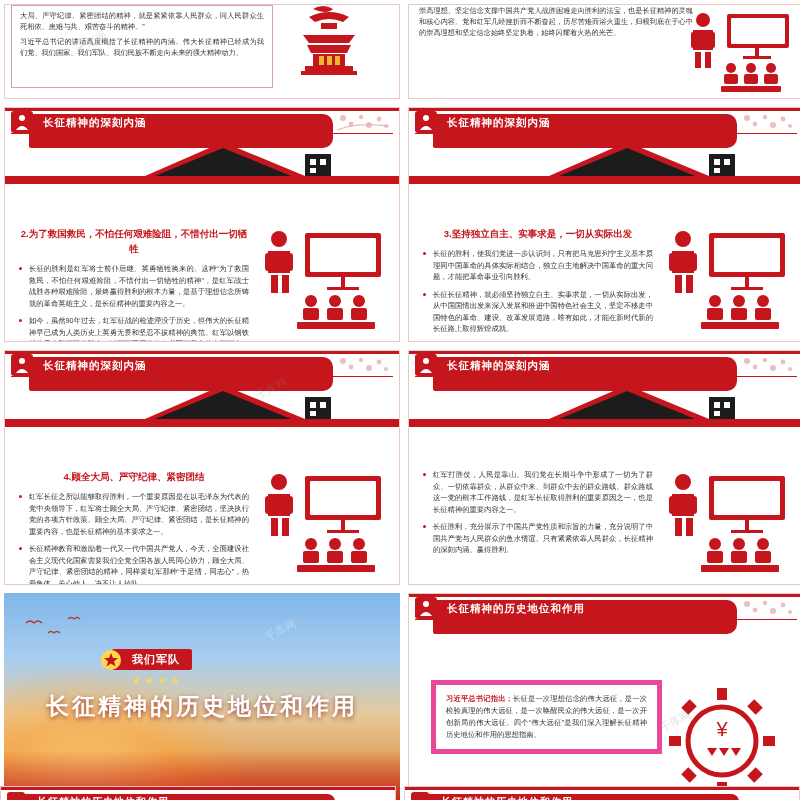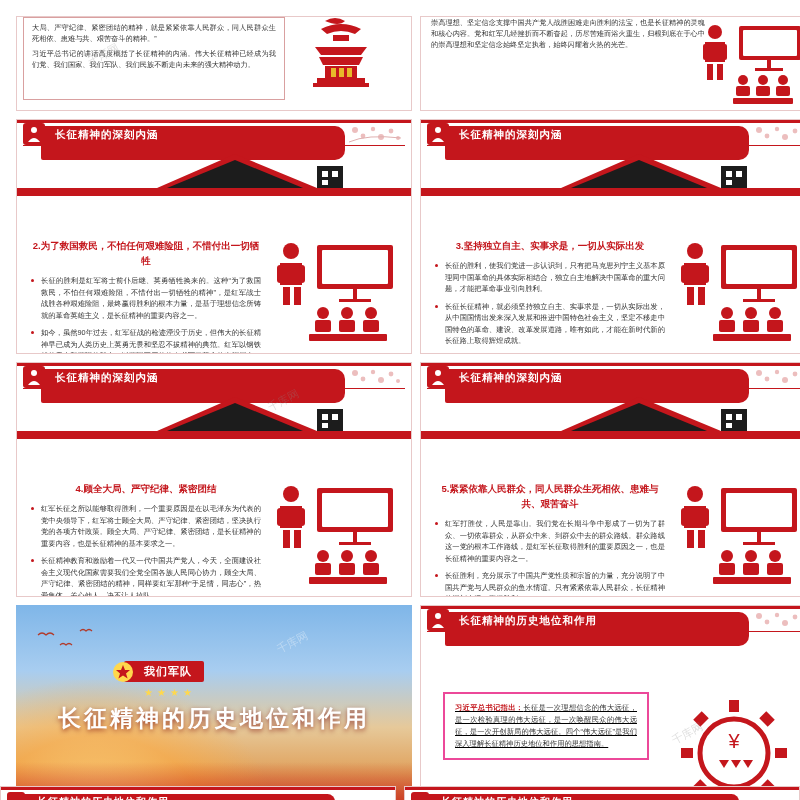--- a/index.html
+++ b/index.html
@@ -9,21 +9,21 @@
     font-family:"Liberation Sans", sans-serif;
     overflow:hidden;
     position:relative;
   }
   .grid{
     position:absolute;inset:0;
     display:grid;
     grid-template-columns:396px 396px;
     grid-template-rows:95px 235px 235px 235px;
     column-gap:8px;row-gap:8px;
-    padding:16px;
+    padding:4px;
   }
   .slide{
     position:relative;
     background:#fff;
     border:1px solid #e8c9c9;
     box-sizing:border-box;
     overflow:hidden;
   }
   .slide .redbar-top{
     position:absolute;top:0;left:0;right:0;height:3px;background:#c4161c;
@@ -109,22 +109,22 @@
   .sec-stars{
     position:absolute;left:128px;top:82px;color:#ffd84d;font-size:10px;letter-spacing:4px;
   }
   .sec-title{
     position:absolute;left:0;right:0;top:98px;text-align:center;
     color:#fff;font-size:23px;font-weight:bold;letter-spacing:3px;
     text-shadow:0 2px 5px rgba(120,0,0,.65);
   }
   
   .quote-box{
-    position:absolute;left:22px;top:86px;width:206px;
-    border:2px solid #ec4899;padding:8px 10px;box-sizing:border-box;text-decoration:underline;
+    position:absolute;left:22px;top:86px;width:231px;
+    border:5px solid #ec4899;padding:8px 10px;box-sizing:border-box;
   }
   .quote-box p{margin:0;font-size:7.3px;line-height:12px;color:#333;text-align:justify;}
   .quote-box .lead{color:#c4161c;font-weight:bold;}
   .emblem{position:absolute;right:26px;top:92px;width:110px;height:110px;}
   
   .wm{
     position:absolute;color:rgba(140,140,140,.28);font-size:11px;
     transform:rotate(-28deg);pointer-events:none;user-select:none;white-space:nowrap;
   }
 </style>
@@ -437,21 +437,20 @@
       <svg width="396" height="46" viewBox="0 0 396 46" preserveAspectRatio="none">
         <path d="M0 44 L0 36 L140 36 L218 2 L300 36 L396 36 L396 44 Z" fill="#c4161c"></path>
         <path d="M150 36 L218 8 L286 36 Z" fill="#1c1c1c"></path>
         <rect x="300" y="14" width="26" height="22" fill="#1c1c1c"></rect>
         <rect x="305" y="19" width="6" height="6" fill="#fff"></rect>
         <rect x="315" y="19" width="6" height="6" fill="#fff"></rect>
         <rect x="305" y="28" width="6" height="5" fill="#fff"></rect>
       </svg>
     </div>
     <div class="content">
-      <div class="subtitle">5.紧紧依靠人民群众，同人民群众生死相依、患难与共、艰苦奋斗</div>
       <ul class="bullets">
         <li>红军打胜仗，人民是靠山。我们党在长期斗争中形成了一切为了群众、一切依靠群众，从群众中来、到群众中去的群众路线。群众路线这一党的根本工作路线，是红军长征取得胜利的重要原因之一，也是长征精神的重要内容之一。</li>
         <li>长征胜利，充分展示了中国共产党性质和宗旨的力量，充分说明了中国共产党与人民群众的鱼水情谊。只有紧紧依靠人民群众，长征精神的深刻内涵、赢得胜利。</li>
       </ul>
     </div>
     <div class="iconfig">
       <svg width="140" height="120" viewBox="0 0 140 120">
         <g fill="#c4161c">
           <rect x="52" y="20" width="76" height="44" rx="2"></rect>
           <rect x="57" y="25" width="66" height="34" rx="1" fill="#fff"></rect>

